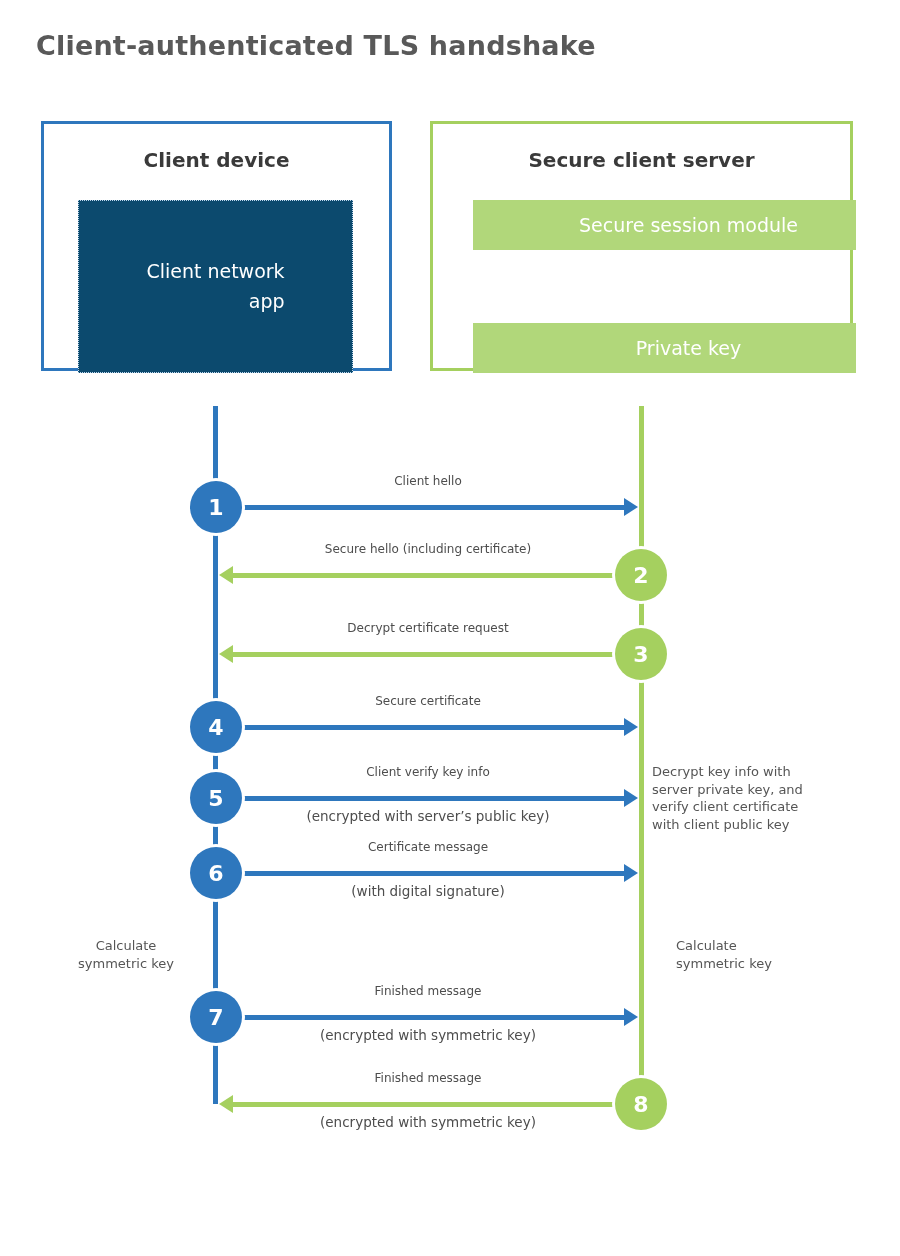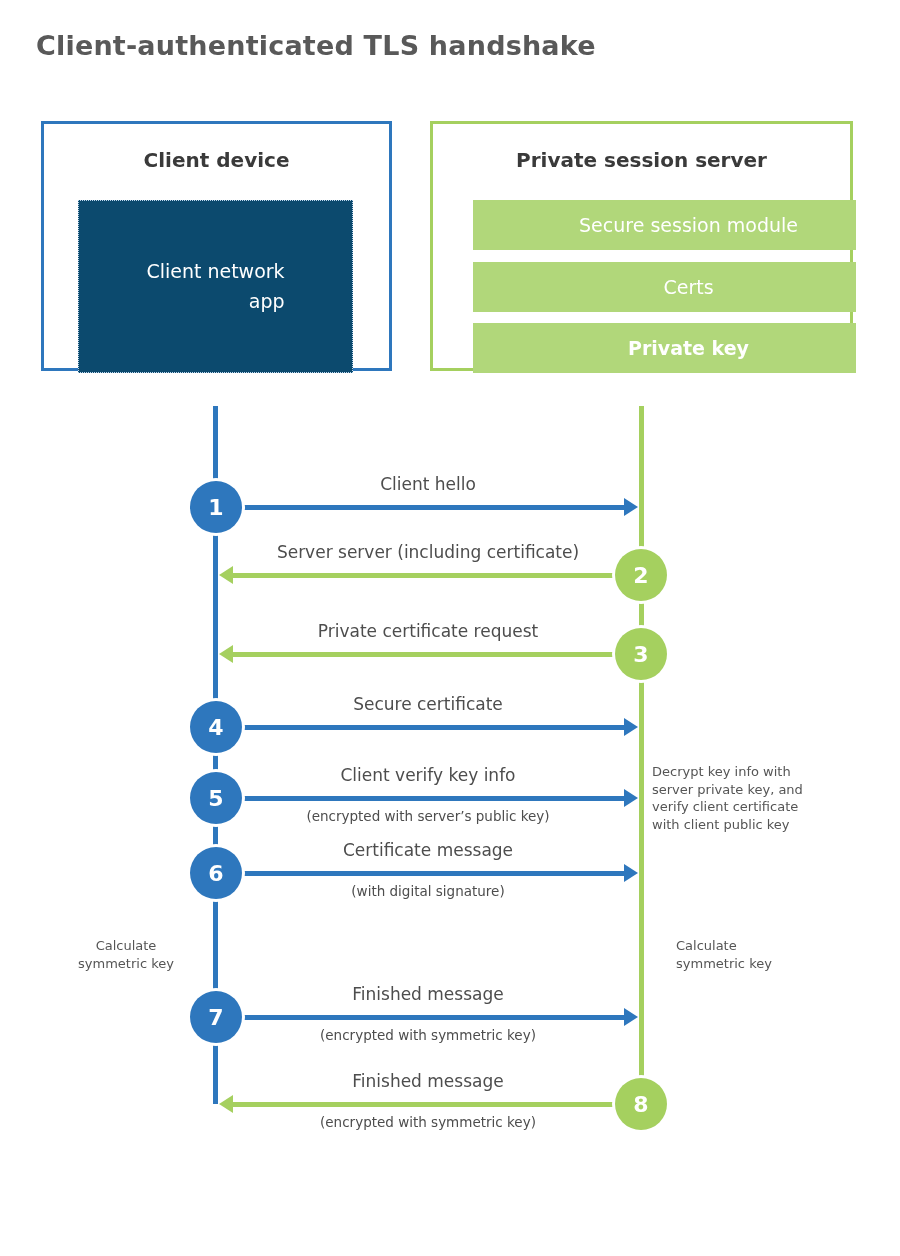--- a/index.html
+++ b/index.html
@@ -13,21 +13,21 @@
   .client-box{left:41px;width:351px;border:3px solid #2e77bd;}
   .server-box{left:430px;width:423px;border:3px solid #a5d05f;}
   .actor-title{margin-top:24px;text-align:center;font-size:20px;font-weight:bold;color:#3a3a3a;}
 
   .app-box{position:absolute;left:34px;top:76px;width:275px;height:173px;background:#0c4a6e;
     border:1px dotted #bdd7ee;box-sizing:border-box;display:flex;align-items:center;justify-content:center;
     color:#fff;font-size:19px;text-align:right;white-space:pre-line;line-height:1.55;}
 
   .module-bar{position:absolute;left:40px;width:335px;height:50px;background:#b1d77a;
     display:flex;align-items:center;justify-content:center;color:#fff;font-size:19px;padding-left:48px;}
-  .bar-0{top:76px;} .bar-1{top:138px;} .bar-2{top:199px;font-weight:bold;}
+  .bar-0{top:76px;} .bar-1{top:138px;} .bar-2{top:199px;}
 
   
   .vline{position:absolute;width:5px;z-index:0;}
   .vline-blue{left:213px;top:406px;height:698px;background:#2e77bd;}
   .vline-green{left:639px;top:406px;height:721px;background:#a5d05f;}
 
   
   .circle{position:absolute;width:52px;height:52px;border-radius:50%;z-index:3;
     display:flex;align-items:center;justify-content:center;color:#fff;font-size:22px;font-weight:bold;
     box-shadow:0 0 0 3px #fff;top:calc(var(--cy) - 26px);}
@@ -37,21 +37,21 @@
   
   .arrow{position:absolute;height:5px;z-index:1;top:calc(var(--cy) - 2px);}
   .arrow.right{left:243px;width:382px;background:#2e77bd;}
   .arrow.right::after{content:"";position:absolute;right:-13px;top:-7px;width:0;height:0;
     border-left:14px solid #2e77bd;border-top:9.5px solid transparent;border-bottom:9.5px solid transparent;}
   .arrow.left{left:232px;width:384px;background:#a5d05f;}
   .arrow.left::before{content:"";position:absolute;left:-13px;top:-7px;width:0;height:0;
     border-right:14px solid #a5d05f;border-top:9.5px solid transparent;border-bottom:9.5px solid transparent;}
 
   .step-label{position:absolute;left:218px;width:420px;text-align:center;z-index:2;
-    top:calc(var(--cy) - 33px);font-size:17px;color:#4d4d4d;}
+    top:calc(var(--cy) - 33px);font-size:12px;color:#4d4d4d;}
   .step-sub{position:absolute;left:218px;width:420px;text-align:center;z-index:2;
     top:calc(var(--cy) + 10px);font-size:13.5px;color:#4d4d4d;}
 
   
   .note{position:absolute;font-size:13px;line-height:17.5px;color:#555;white-space:pre-line;}
   .note-decrypt{left:652px;top:763px;text-align:left;}
   .note-calc-left{left:56px;top:937px;width:140px;text-align:center;}
   .note-calc-right{left:676px;top:937px;text-align:left;}
 </style>
 </head>
@@ -61,43 +61,42 @@
 
   <div class="page-title">Client-authenticated TLS handshake</div>
 
   <div class="actor-box client-box">
     <div class="actor-title">Client device</div>
     <div class="app-box">Client network
 app</div>
   </div>
 
   <div class="actor-box server-box">
-    <div class="actor-title">Private session server</div>
+    <div class="actor-title">Secure client server</div>
     <div class="module-bar bar-0">Secure session module</div>
-    <div class="module-bar bar-1">Certs</div>
     <div class="module-bar bar-2">Private key</div>
   </div>
 
   <div class="vline vline-blue"></div>
   <div class="vline vline-green"></div>
 
   <div style="--cy:507px">
     <div class="step-label">Client hello</div>
     <div class="arrow right"></div>
     <div class="circle blue">1</div>
   </div>
 
   <div style="--cy:575px">
-    <div class="step-label">Server server (including certificate)</div>
+    <div class="step-label">Secure hello (including certificate)</div>
     <div class="arrow left"></div>
     <div class="circle green">2</div>
   </div>
 
   <div style="--cy:654px">
-    <div class="step-label">Private certificate request</div>
+    <div class="step-label">Decrypt certificate request</div>
     <div class="arrow left"></div>
     <div class="circle green">3</div>
   </div>
 
   <div style="--cy:727px">
     <div class="step-label">Secure certificate</div>
     <div class="arrow right"></div>
     <div class="circle blue">4</div>
   </div>
 

